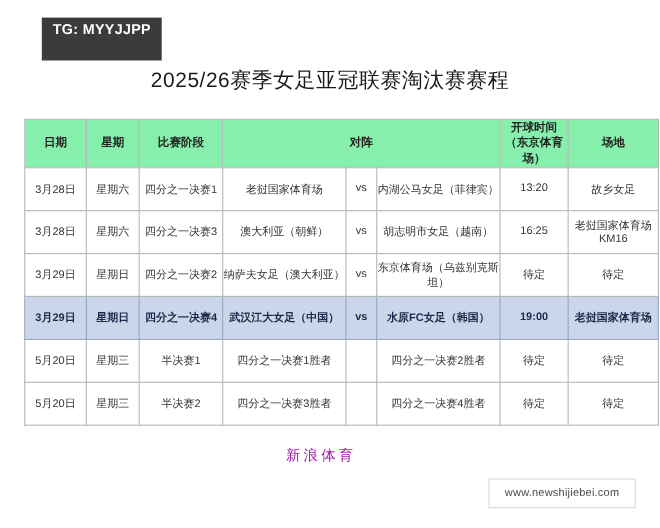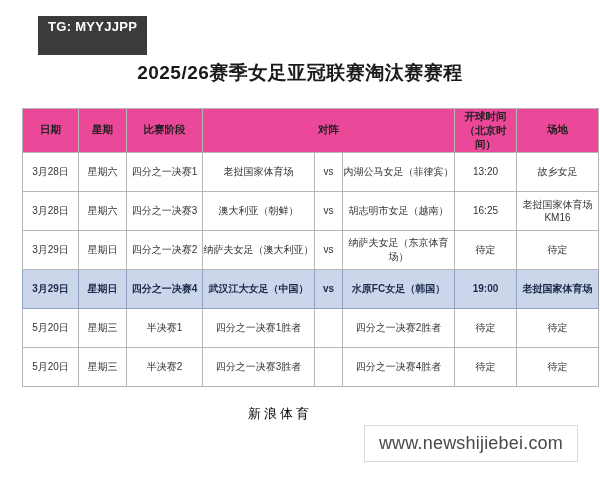--- a/index.html
+++ b/index.html
@@ -27,21 +27,21 @@
     line-height: 1;
     margin-left: 20px;
   }
   .title {
     position: absolute;
     top: 60px;
     left: 0;
     width: 600px;
     text-align: center;
     font-size: 19px;
-    font-weight: bold;
+    font-weight: normal;
     color: #1a1a1a;
     letter-spacing: 0.5px;
   }
   table.schedule {
     position: absolute;
     left: 22px;
     top: 108px;
     width: 556px;
     border-collapse: collapse;
     table-layout: fixed;
@@ -56,21 +56,21 @@
     vertical-align: middle;
     padding: 0;
     height: 38px;
     font-weight: normal;
   }
   table.schedule thead th {
     height: 42px;
     font-weight: bold;
     color: #1f1f1f;
     font-size: 10.5px;
-    background: #ec4899;
+    background: #86efac;
   }
   .col-date { width: 56px; }
   .col-week { width: 48px; }
   .col-stage { width: 76px; }
   .col-home { width: 112px; }
   .col-vs { width: 28px; }
   .col-away { width: 112px; }
   .col-time { width: 62px; }
   .col-venue { width: 82px; }
   .hdr-two-line span {
@@ -85,35 +85,35 @@
     background: #ccd6ea;
     color: #1b2a4a;
     font-weight: bold;
     border-color: #8fa2c4;
   }
   tr.highlight td.vs-cell {
     color: #1b2a4a;
   }
   .watermark-center {
     position: absolute;
-    left: 248px;
+    left: 260px;
     top: 405px;
     font-size: 13px;
-    color: #000000;
+    color: #a21caf;
     letter-spacing: 3px;
     white-space: nowrap;
   }
   .url-bar {
     position: absolute;
     right: 22px;
     bottom: 18px;
     background: rgba(255,255,255,0.82);
     border: 1px solid #d9d9d9;
     padding: 7px 14px;
-    font-size: 18px;
+    font-size: 10px;
     color: #4a4a4a;
     letter-spacing: 0.2px;
   }
 </style>
 </head>
 <body>
 
 <div class="tg-badge">TG: MYYJJPP</div>
 
 <div class="title">2025/26赛季女足亚冠联赛淘汰赛赛程</div>
@@ -130,21 +130,21 @@
       <col class="col-venue">
   </colgroup>
   <thead>
     <tr>
       <th>日期</th>
       <th>星期</th>
       <th>比赛阶段</th>
       <th colspan="3">对阵</th>
       <th class="hdr-two-line">
         <span>开球时间</span>
-        <span>（北京时间）</span>
+        <span>（东京体育场）</span>
       </th>
       <th>场地</th>
     </tr>
   </thead>
   <tbody>
       <tr>
         <td>3月28日</td>
         <td>星期六</td>
         <td>四分之一决赛1</td>
         <td>老挝国家体育场</td>
@@ -162,21 +162,21 @@
         <td>胡志明市女足（越南）</td>
         <td>16:25</td>
         <td>老挝国家体育场 KM16</td>
       </tr>
       <tr>
         <td>3月29日</td>
         <td>星期日</td>
         <td>四分之一决赛2</td>
         <td>纳萨夫女足（澳大利亚）</td>
         <td class="vs vs-cell">vs</td>
-        <td>纳萨夫女足（东京体育场）</td>
+        <td>东京体育场（乌兹别克斯坦）</td>
         <td>待定</td>
         <td>待定</td>
       </tr>
       <tr class="highlight">
         <td>3月29日</td>
         <td>星期日</td>
         <td>四分之一决赛4</td>
         <td>武汉江大女足（中国）</td>
         <td class="vs vs-cell">vs</td>
         <td>水原FC女足（韩国）</td>

